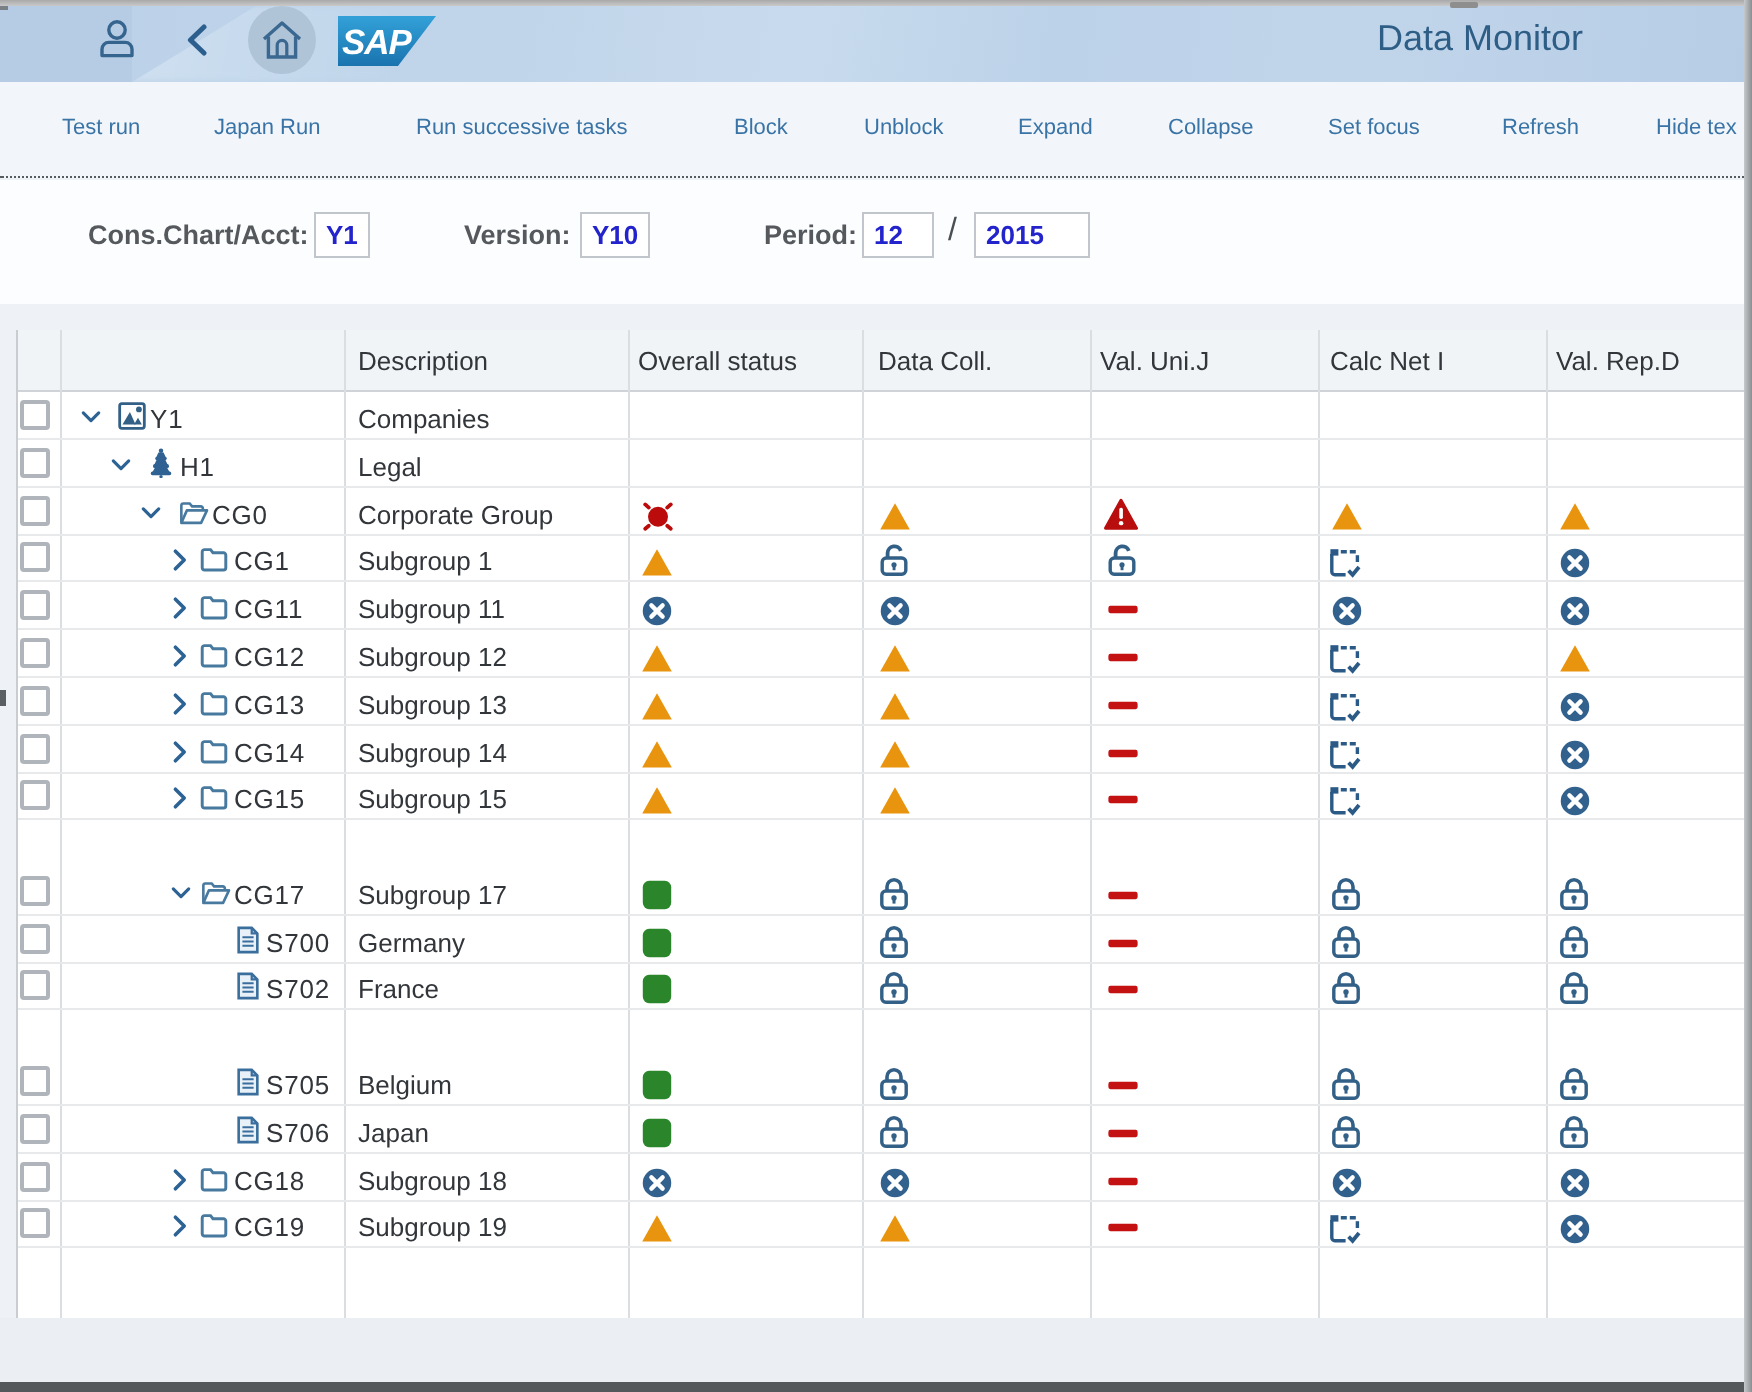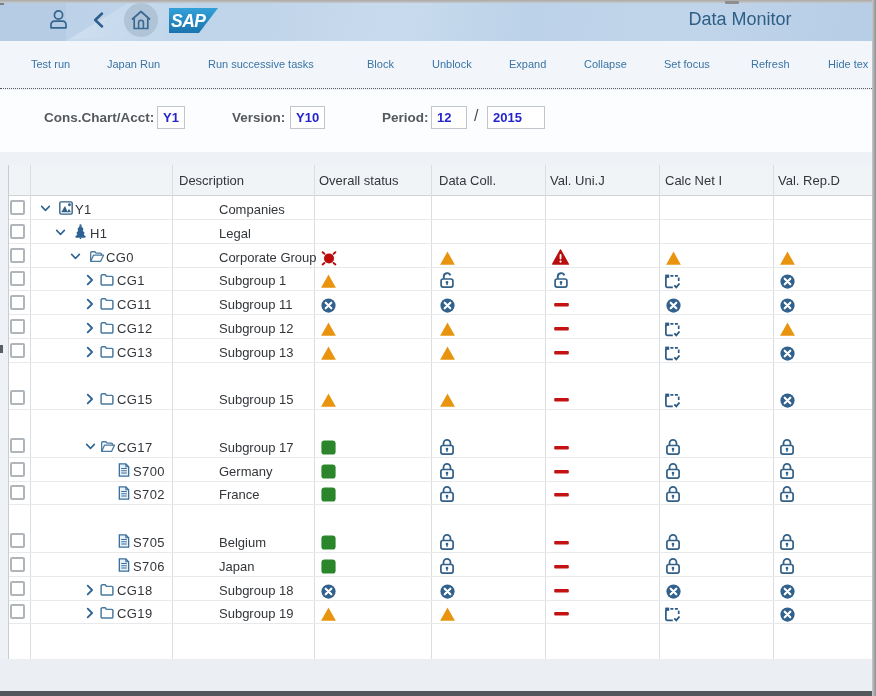--- a/index.html
+++ b/index.html
@@ -25,21 +25,21 @@
 .fbox { position:absolute; top:106px; height:23px; border:1px solid #c0c6cb; background:#fff;
   font-size:13px; font-weight:bold; color:#2424cd; padding:3px 0 0 5px; }
 
 #tbl { left:8px; top:165px; width:864px; background:#fff; border-left:1px solid #c9cdd1; }
 .hrow { position:absolute; left:0; top:0; width:864px; height:31px; background:#f1f4f7; border-bottom:1px solid #d0d4d8; }
 .hcell { position:absolute; top:8px; font-size:13px; color:#32363a; }
 .colline { position:absolute; top:0; width:1px; background:#dbdee1; }
 .row { position:absolute; left:0; width:864px; height:24px; border-bottom:1px solid #e7e9eb; }
 .cb { position:absolute; left:1px; top:4px; width:15px; height:15px; border:2px solid #b0b5bb; border-radius:2px; background:#fff; }
 .tlab { position:absolute; top:6px; font-size:13px; letter-spacing:0.4px; color:#32363a; white-space:nowrap; }
-.desc { position:absolute; left:170px; top:6px; font-size:13px; color:#32363a; white-space:nowrap;margin-left:40px; }
+.desc { position:absolute; left:170px; top:6px; font-size:13px; color:#32363a; white-space:nowrap; }
 .ic { position:absolute; }
 
 #pb1 { left:0; top:659px; width:876px; height:32px; background:#ebeff4; }
 #pb2 { left:0; top:691px; width:876px; height:5px; background:#54585b; }
 #redge { right:0; top:0; width:4px; height:696px; background:linear-gradient(to right,#c6c9cc,#8c8f92); }
 #lmark { left:0; top:345px; width:3px; height:8px; background:#5a5f63; }
 </style></head>
 <body>
 
 <svg width="0" height="0" style="position:absolute">
@@ -336,20 +336,46 @@
 <svg class="ic" style="left:545px;top:6px" width="15" height="15">
         <use href="#i-dash"></use>
       </svg>
 <svg class="ic" style="left:655px;top:6px" width="17" height="17">
         <use href="#i-cal"></use>
       </svg>
 <svg class="ic" style="left:771px;top:7px" width="15" height="15">
         <use href="#i-x"></use>
       </svg>
 </div>
+<div class="row" style="top:197.52px">
+<div class="cb"></div>
+<svg class="ic" style="left:77px;top:7px" width="8" height="12">
+        <use href="#i-chr"></use>
+      </svg>
+<svg class="ic" style="left:91px;top:6px" width="14" height="13">
+        <use href="#i-fclosed"></use>
+      </svg>
+<div class="tlab" style="left:108px">CG14</div>
+<div class="desc">Subgroup 14</div>
+<svg class="ic" style="left:312px;top:7px" width="15" height="14">
+        <use href="#i-tri"></use>
+      </svg>
+<svg class="ic" style="left:431px;top:7px" width="15" height="14">
+        <use href="#i-tri"></use>
+      </svg>
+<svg class="ic" style="left:545px;top:6px" width="15" height="15">
+        <use href="#i-dash"></use>
+      </svg>
+<svg class="ic" style="left:655px;top:6px" width="17" height="17">
+        <use href="#i-cal"></use>
+      </svg>
+<svg class="ic" style="left:771px;top:7px" width="15" height="15">
+        <use href="#i-x"></use>
+      </svg>
+</div>
 <div class="row" style="top:221.31px">
 <div class="cb"></div>
 <svg class="ic" style="left:77px;top:7px" width="8" height="12">
         <use href="#i-chr"></use>
       </svg>
 <svg class="ic" style="left:91px;top:6px" width="14" height="13">
         <use href="#i-fclosed"></use>
       </svg>
 <div class="tlab" style="left:108px">CG15</div>
 <div class="desc">Subgroup 15</div>

